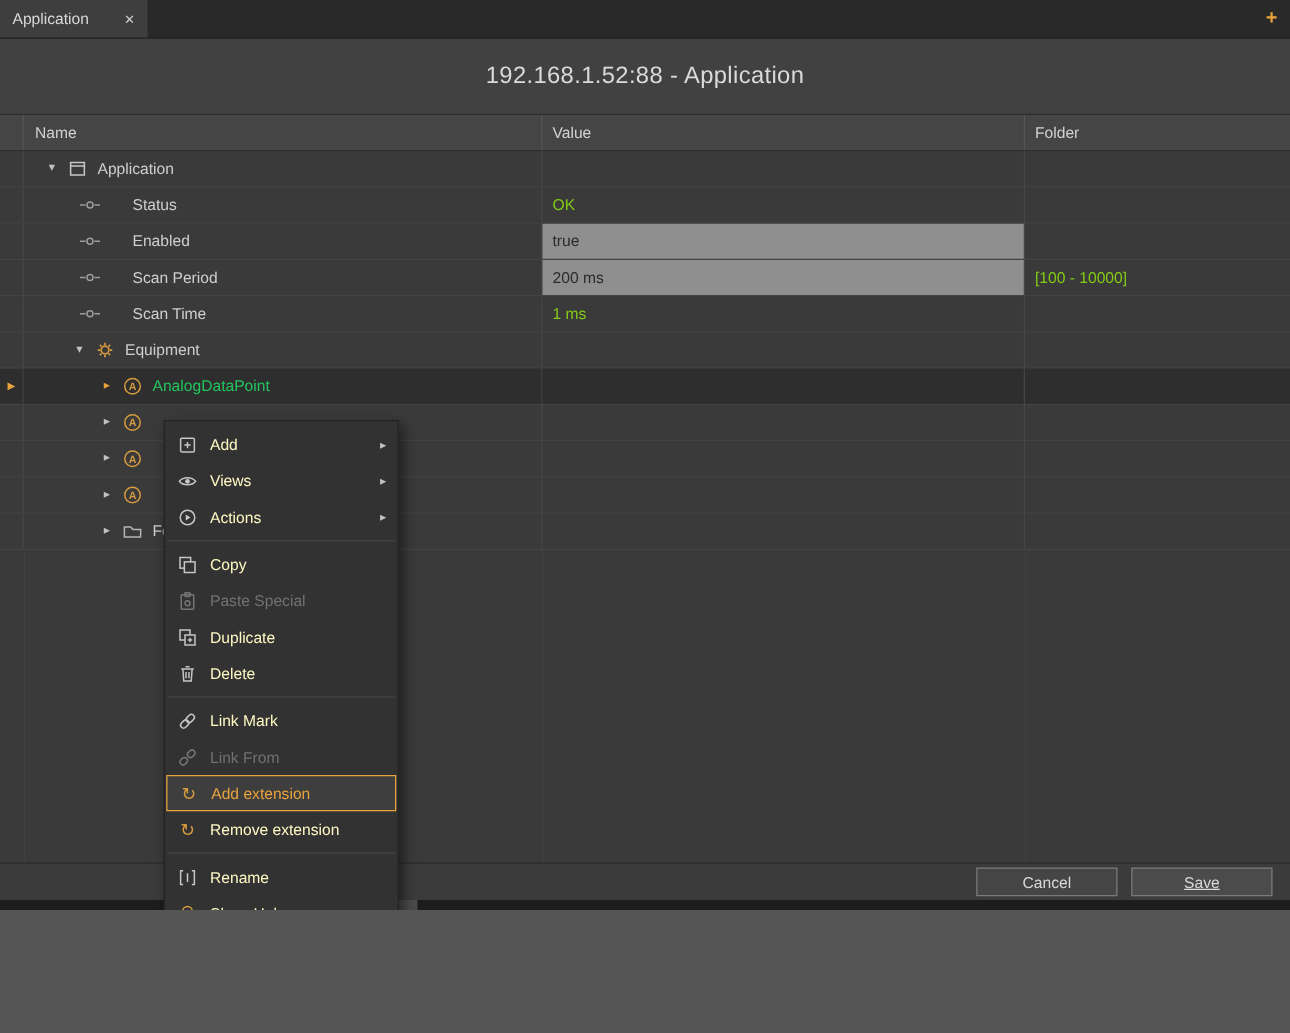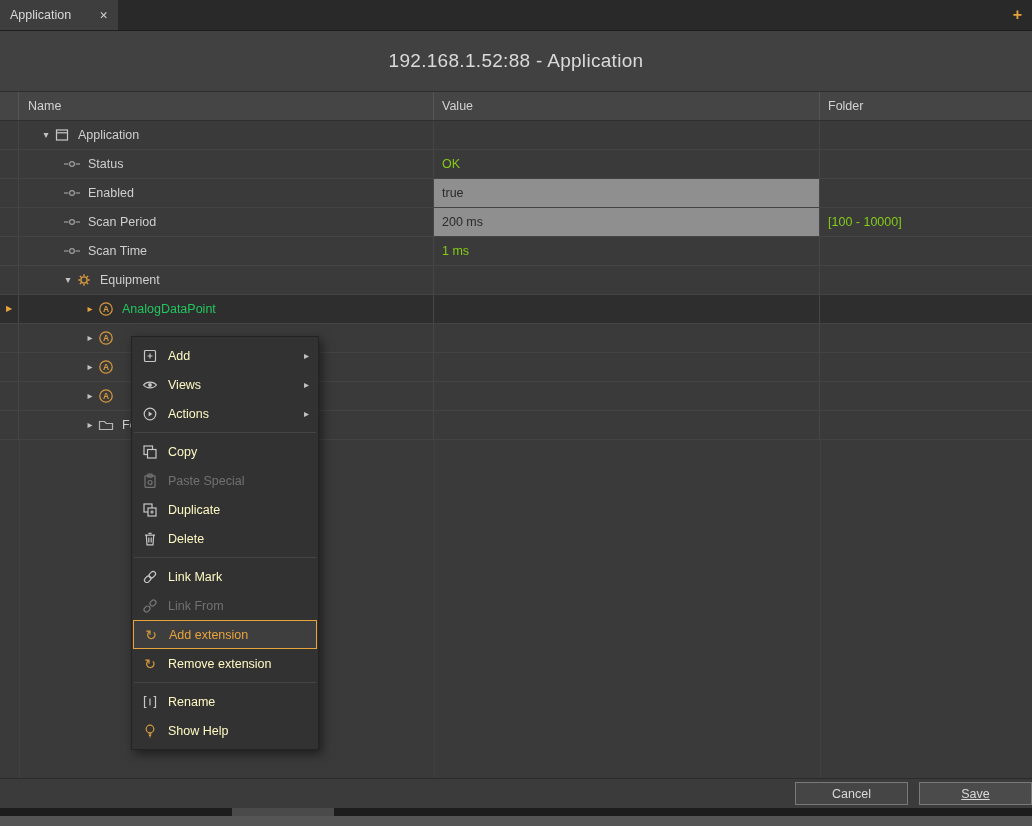--- a/index.html
+++ b/index.html
@@ -1,17 +1,17 @@
 <!DOCTYPE html>
 <html><head>
 <meta charset="utf-8">
 <style>
   html,body{margin:0;padding:0;background:#555;}
-  .window{position:relative;width:1032px;height:816px;background:#3a3a3a;overflow:hidden;
-          font-family:"Liberation Sans",sans-serif;color:#cfcfcf;text-align:center;}
+  .window{position:relative;width:1032px;height:728px;background:#3a3a3a;overflow:hidden;
+          font-family:"Liberation Sans",sans-serif;color:#cfcfcf;}
 
   
   .tabbar{position:absolute;top:0;left:0;right:0;height:31px;background:#292929;
           border-bottom:1px solid #1e1e1e;box-sizing:border-box;}
   .tab{position:absolute;left:0;top:0;bottom:0;width:118px;background:#3e3e3e;
        display:flex;align-items:center;padding:0 10px;box-sizing:border-box;}
   .tab-label{font-size:12.5px;color:#d8d8d8;}
   .tab-close{margin-left:auto;font-size:10.5px;color:#cfcfcf;}
   .newtab{position:absolute;right:10px;top:50%;transform:translateY(-50%);
           color:#e8a33d;font-size:16px;font-weight:bold;}
@@ -41,21 +41,21 @@
   .c-gutter{width:19px;border-right:1px solid #464646;justify-content:center;}
   .c-name{width:415px;border-right:1px solid #464646;}
   .c-value{width:386px;border-right:1px solid #464646;padding-left:8px;font-size:12.5px;color:#84cc16;}
   .c-limits{flex:1;padding-left:8px;font-size:12.5px;color:#84cc16;}
   .c-value.editable{background:#8f8f8f;color:#2b2b2b;}
   .row.selected,.row.selected .c-name,.row.selected .c-value,.row.selected .c-limits{background:#2e2e2e;}
   .row.selected .label{color:#22c55e;}
   .row.selected .arrow{color:#e8a33d;}
   .lvl0{padding-left:20px;}
   .lvl1{padding-left:42px;}
-  .lvl1p{padding-left:44px;}
+  .lvl1p{padding-left:44px;gap:18px;}
   .lvl2{padding-left:64px;}
   .arrow{width:14px;flex:none;font-size:10px;color:#c2c2c2;line-height:1;}
   .ticon{width:18px;height:16px;flex:none;margin-right:7px;display:flex;align-items:center;justify-content:center;}
   .label{font-size:12.5px;color:#cfcfcf;white-space:nowrap;}
   .rowmark{color:#e8a33d;font-size:8px;line-height:1;}
 
   
   .menu{position:absolute;left:131px;top:336px;width:188px;background:#323232;
         border:1px solid #232323;box-shadow:3px 4px 10px rgba(0,0,0,.5);
         padding:4px 0;box-sizing:border-box;z-index:10;}
@@ -66,21 +66,21 @@
   .mi.disabled .mlabel{color:#717171;}
   .mi.disabled svg{opacity:.45;}
   .mi.hl{border:1px solid #e8a33d;background:#3e3e3e;margin:0 1px;padding:0 8px;}
   .mi.hl .mlabel{color:#e8a33d;}
   .msep{height:1px;background:#454545;margin:4px 2px;}
   .ext-glyph{color:#d79b3f;font-size:14px;line-height:1;}
 
   
   .footer{position:absolute;left:0;right:0;bottom:8px;height:30px;background:#3b3b3b;
           border-top:1px solid #2b2b2b;box-sizing:border-box;display:flex;align-items:center;
-          justify-content:flex-end;gap:11px;margin-top:20px;}
+          justify-content:flex-end;gap:11px;padding-right:14px;margin-top:20px;}
   .btn{width:113px;height:23px;border:1px solid #7a7a7a;background:#454545;color:#d9d9d9;
        font-size:12.5px;display:flex;align-items:center;justify-content:center;box-sizing:border-box;}
   .btn.save{background:#4b4b4b;text-decoration:underline;}
   .bottomstrip{position:absolute;left:0;right:0;bottom:0;height:8px;background:#1d1d1d;}
   .stripfrag{position:absolute;left:232px;bottom:0;width:102px;height:8px;background:#4a4a4a;}
 </style>
 </head>
 <body>
 
 <div class="window">

